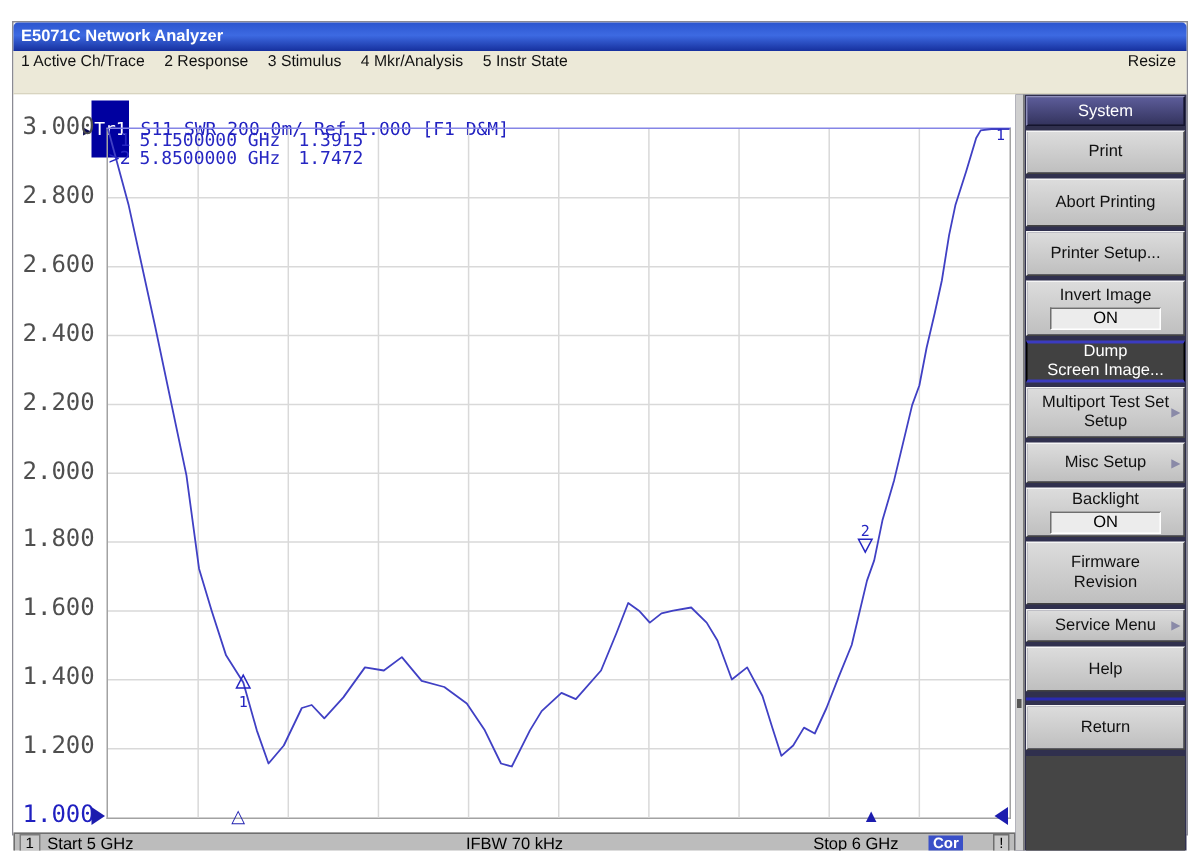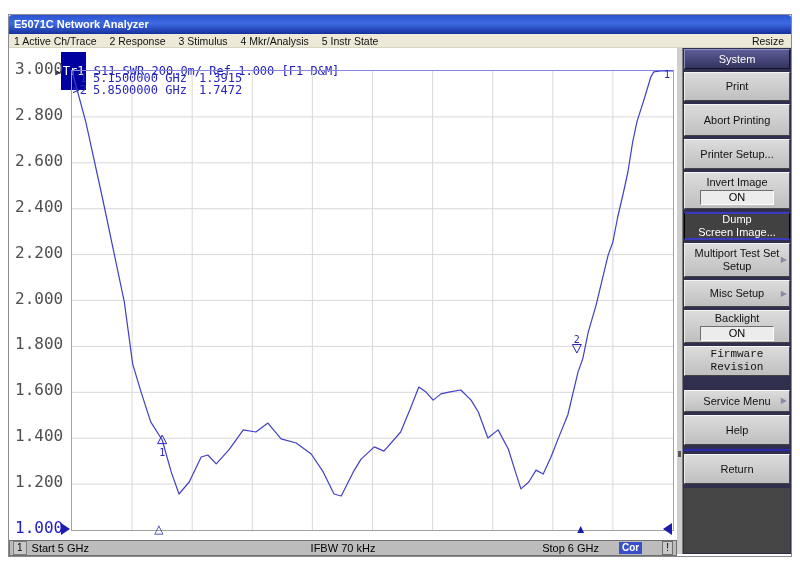--- a/index.html
+++ b/index.html
@@ -3,21 +3,21 @@
 <meta charset="utf-8">
 <style>
   html,body{margin:0;padding:0;}
   body{width:800px;height:567px;background:#ffffff;position:relative;overflow:hidden;
        font-family:"Liberation Sans",sans-serif;-webkit-font-smoothing:none;}
   .window{position:absolute;left:8px;top:14px;width:784px;height:543px;box-sizing:border-box;
           border:1px solid #8a8a93;background:#fff;}
   .titlebar{height:19px;background:linear-gradient(180deg,#2c55cf 0%,#3d6ae2 45%,#16309e 100%);
             border-radius:3px 3px 0 0;color:#fff;font-weight:bold;font-size:11px;line-height:19px;
             padding-left:5px;}
-  .menubar{height:14px;background:#ece9d8;font-size:10.5px;line-height:14px;padding:0 5px;
+  .menubar{height:29px;background:#ece9d8;font-size:10.5px;line-height:14px;padding:0 5px;
            display:flex;color:#111;border-bottom:1px solid #d8d4c0;box-sizing:border-box;}
   .menu-item{margin-right:13px;white-space:nowrap;}
   .menu-right{margin-left:auto;margin-right:2px;}
   .screen{position:relative;height:508px;background:#fff;}
   .trace-info{position:absolute;left:3px;top:2px;font-family:"DejaVu Sans Mono",monospace;
               font-size:12px;color:#2020c0;white-space:pre;}
   .trace-cursor{color:#0a0a50;font-size:9px;}
   .trace-badge{background:#0000a0;color:#fff;padding:12px 2px;}
   .graticule{position:absolute;left:62px;top:22px;width:601px;height:459px;
              border:1px solid #a2a2a2;border-top:1px solid #8585e6;}
@@ -57,21 +57,21 @@
           line-height:13px;position:relative;flex:0 0 auto;box-sizing:border-box;}
   .sb-btn.header{background:linear-gradient(180deg,#5c5c99,#34345e);color:#fff;
                  border-color:#8f8fbf #14142e #14142e #8f8fbf;}
   .sb-btn.pressed{background:#414141;color:#fff;border-color:#000;
                   border-top:2px solid #3b3bc0;border-bottom:2px solid #3b3bc0;}
   .sb-btn .onbox{margin-top:1px;background:#ececec;border:1px solid;
                  border-color:#6f6f6f #ffffff #ffffff #6f6f6f;width:72px;line-height:13px;
                  font-size:11px;color:#000;}
   .sb-btn .arrow{position:absolute;right:2px;top:50%;transform:translateY(-50%);
                  font-size:8px;color:#8a8aa8;line-height:8px;}
-  .sb-btn.gap{margin-top:11px;}
+  .sb-btn.gap{}
   .sb-divider{height:2px;background:#2a2ab0;margin:1px 0 3px;flex:0 0 auto;}
   .sidebar-filler{flex:1;background:#454545;margin-top:1px;}
 </style>
 </head>
 <body>
 
 <div class="window">
   <div class="titlebar">
     <span>E5071C Network Analyzer</span>
   </div>
@@ -183,21 +183,21 @@
             <span class="arrow">▶</span>
           </div>
           <div class="sb-btn" style="height: 27px;">
             <span>Misc Setup</span>
             <span class="arrow">▶</span>
           </div>
           <div class="sb-btn" style="height: 33px;">
             <span>Backlight</span>
             <span class="onbox">ON</span>
           </div>
-          <div class="sb-btn" style="height: 30px; font-family: Liberation Mono, monospace;">
+          <div class="sb-btn" style="height: 42px;">
             <span>Firmware</span>
             <span>Revision</span>
           </div>
           <div class="sb-btn gap" style="height: 22px;">
             <span>Service Menu</span>
             <span class="arrow">▶</span>
           </div>
           <div class="sb-btn" style="height: 30px;">
             <span>Help</span>
           </div>

